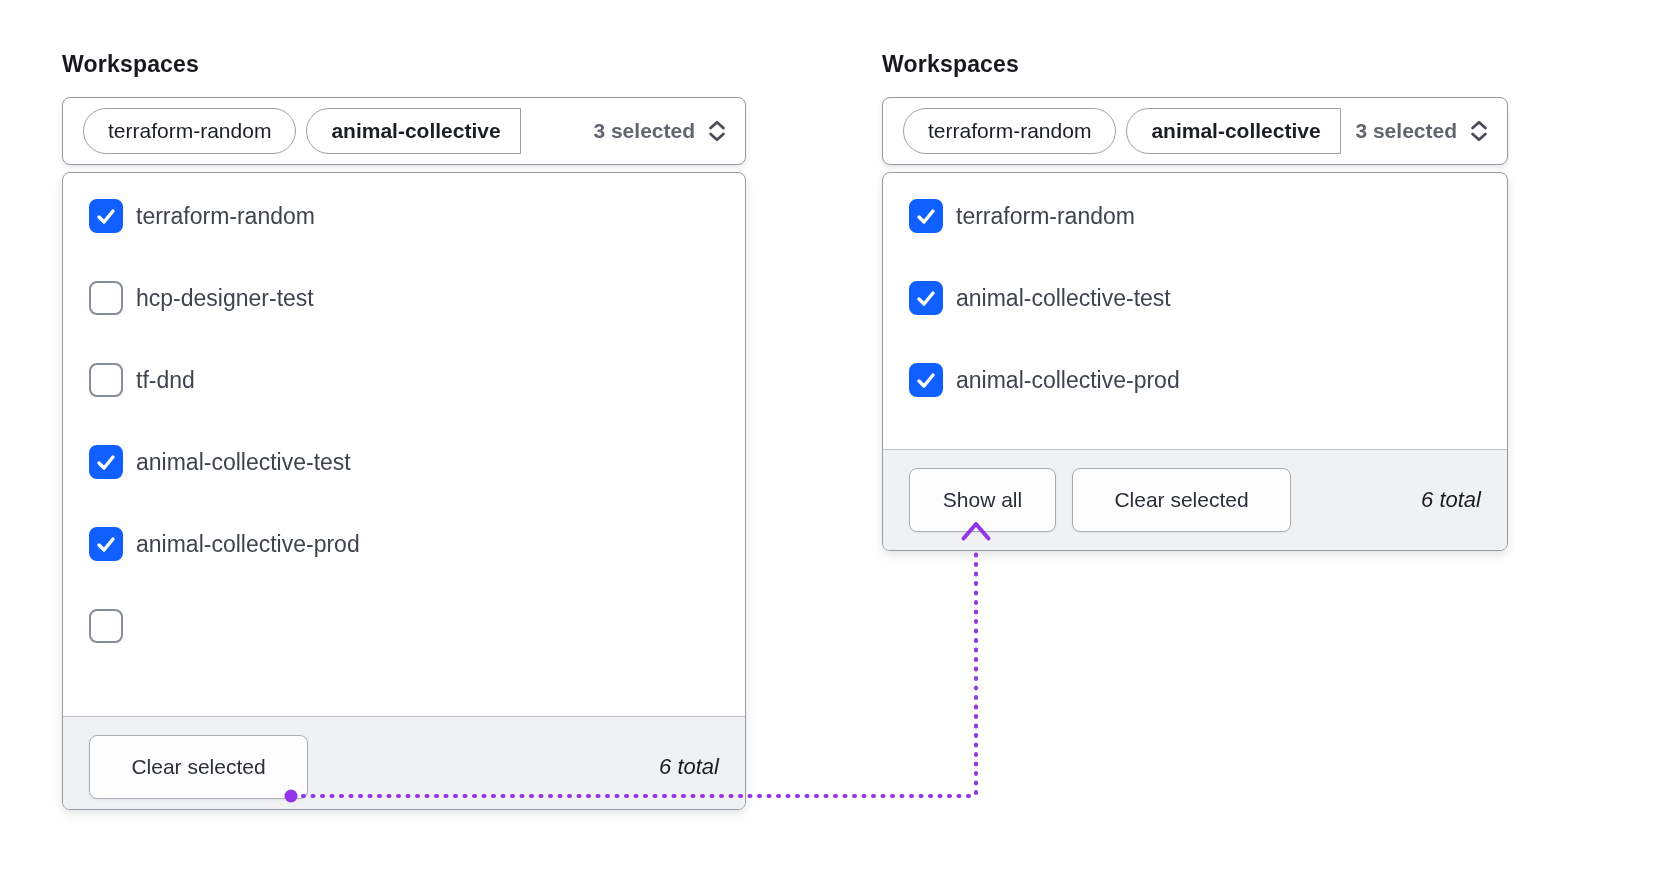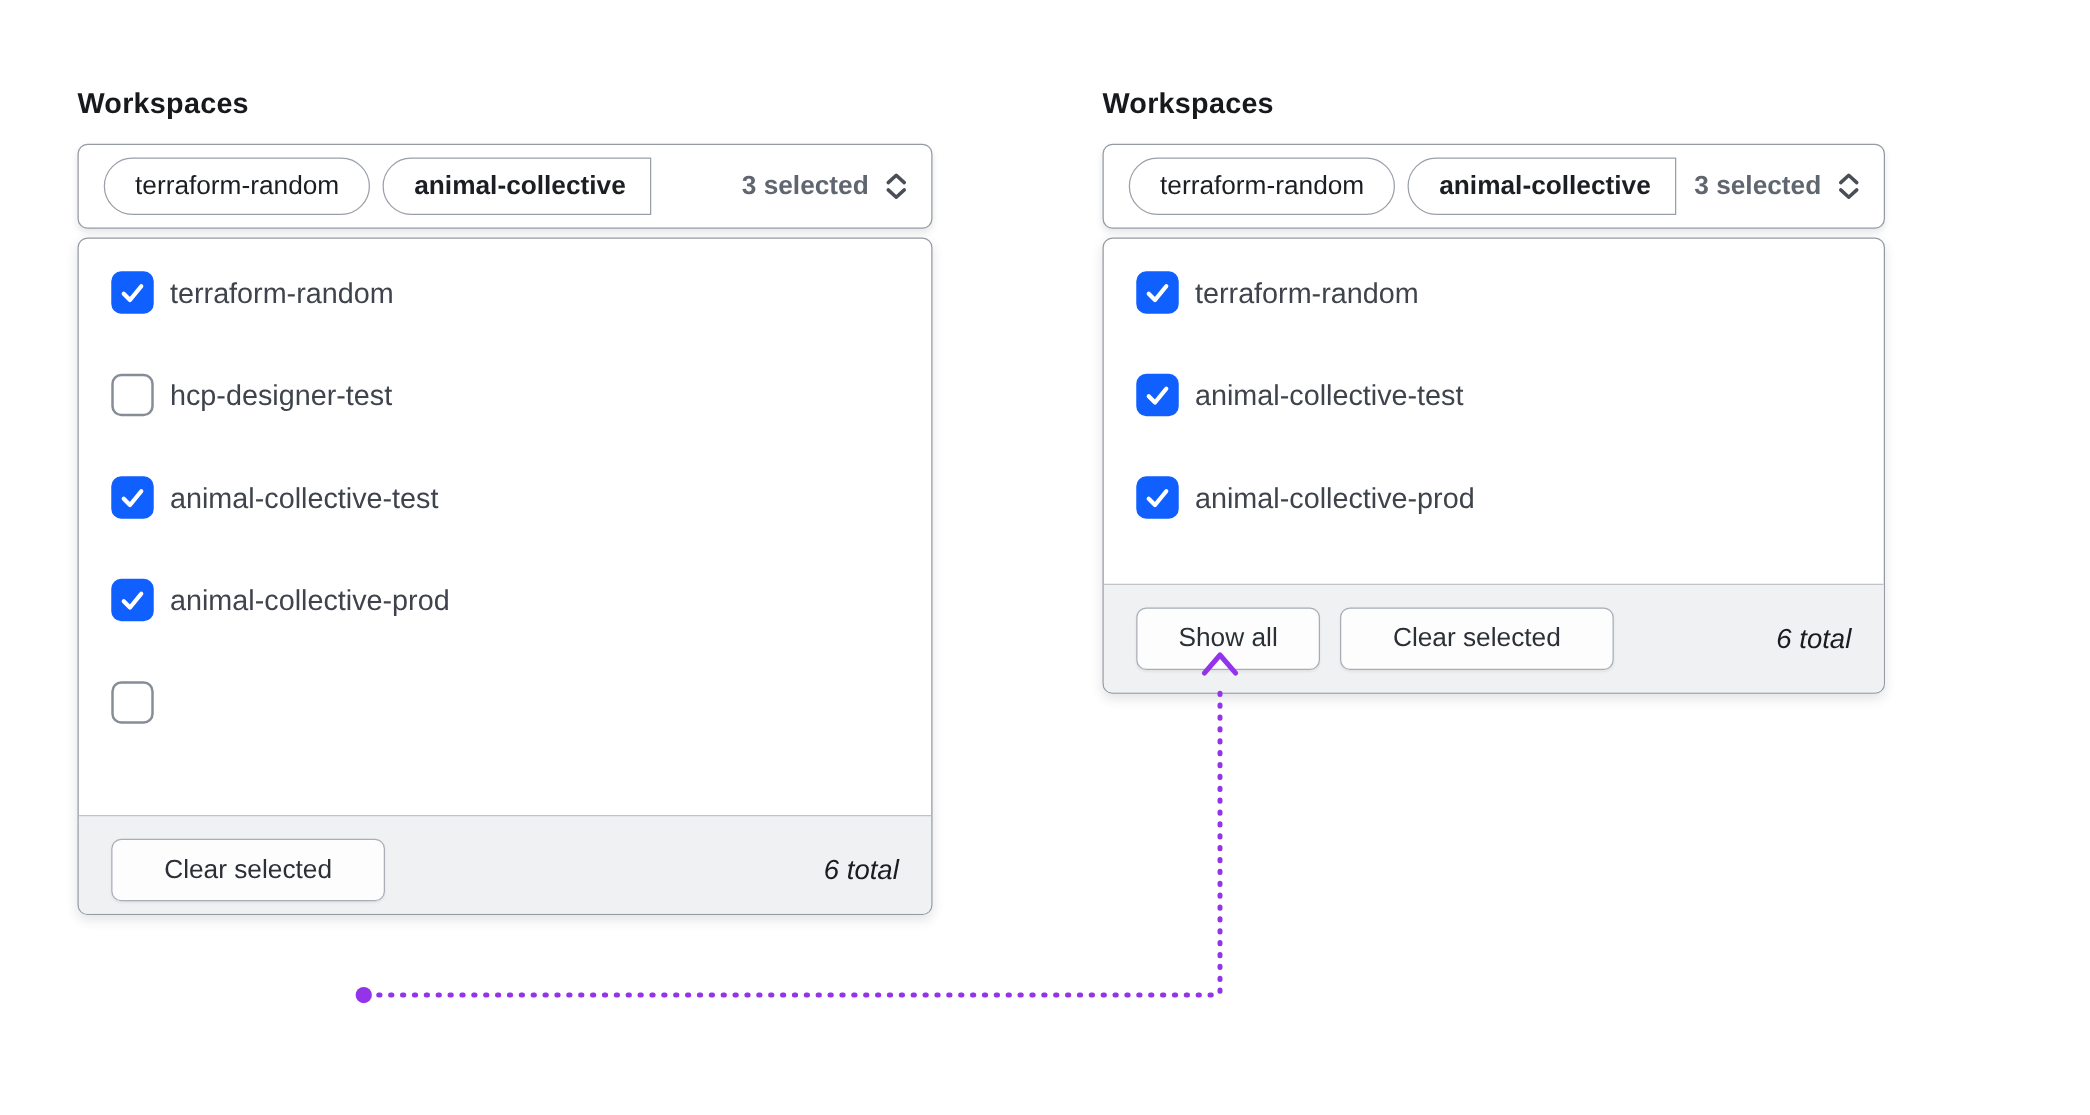--- a/index.html
+++ b/index.html
@@ -12,21 +12,21 @@
     --text-muted:#60666f;
   }
   *{box-sizing:border-box;margin:0;padding:0;}
   html,body{width:1672px;height:892px;overflow:hidden;}
   body{
     background:#ffffff;
     font-family:"Liberation Sans","DejaVu Sans",sans-serif;
     position:relative;
     color:var(--text-main);
   }
-  .col{position:absolute;top:68px;}
+  .col{position:absolute;top:50px;}
   .col-left{left:62px;width:684px;}
   .col-right{left:882px;width:626px;}
   .heading{
     font-size:23px;font-weight:700;color:var(--text-main);
     line-height:28px;margin-bottom:19px;letter-spacing:.2px;
   }
   
   .trigger{
     height:68px;background:#fff;
     border:1.5px solid var(--border-strong);border-radius:8px;
@@ -74,21 +74,21 @@
     white-space:pre-line;
   }
   
   .footer{
     background:#f0f1f2;border-top:1.5px solid #c0c3c9;
     display:flex;align-items:center;gap:16px;
     padding:18px 26px 10px 26px;
   }
   .footer-tall{padding-bottom:18px;}
   .btn{
-    height:50px;border:1.5px solid #a9aeb6;border-radius:8px;
+    height:64px;border:1.5px solid #a9aeb6;border-radius:8px;
     background:#fdfdfe;color:#2b2f36;font-size:21px;
     font-family:inherit;padding:0 24px;cursor:pointer;white-space:nowrap;
     box-shadow:0 1px 2px rgba(60,64,70,.08);
   }
   .btn-w219{min-width:219px;}
   .btn-w147{min-width:147px;}
   .total{margin-left:auto;font-size:22px;color:#191c21;font-style:italic;}
   
   .connector{
     position:absolute;left:0;top:0;width:1672px;height:892px;
@@ -132,20 +132,24 @@
               <polyline class="check-path" points="5,13 10,18 19,7"></polyline>
             </svg>
           </span>
         <span class="item-label">terraform-random</span>
       </label>
       <label class="row">
         <span class="checkbox"></span>
         <span class="item-label">hcp-designer-test</span>
       </label>
       <label class="row">
+        <span class="checkbox"></span>
+        <span class="item-label">tf-dnd</span>
+      </label>
+      <label class="row">
         <span class="checkbox checked">
             <svg viewBox="0 0 24 24">
               <polyline class="check-path" points="5,13 10,18 19,7"></polyline>
             </svg>
           </span>
         <span class="item-label">animal-collective-test</span>
       </label>
       <label class="row">
         <span class="checkbox checked">
             <svg viewBox="0 0 24 24">

